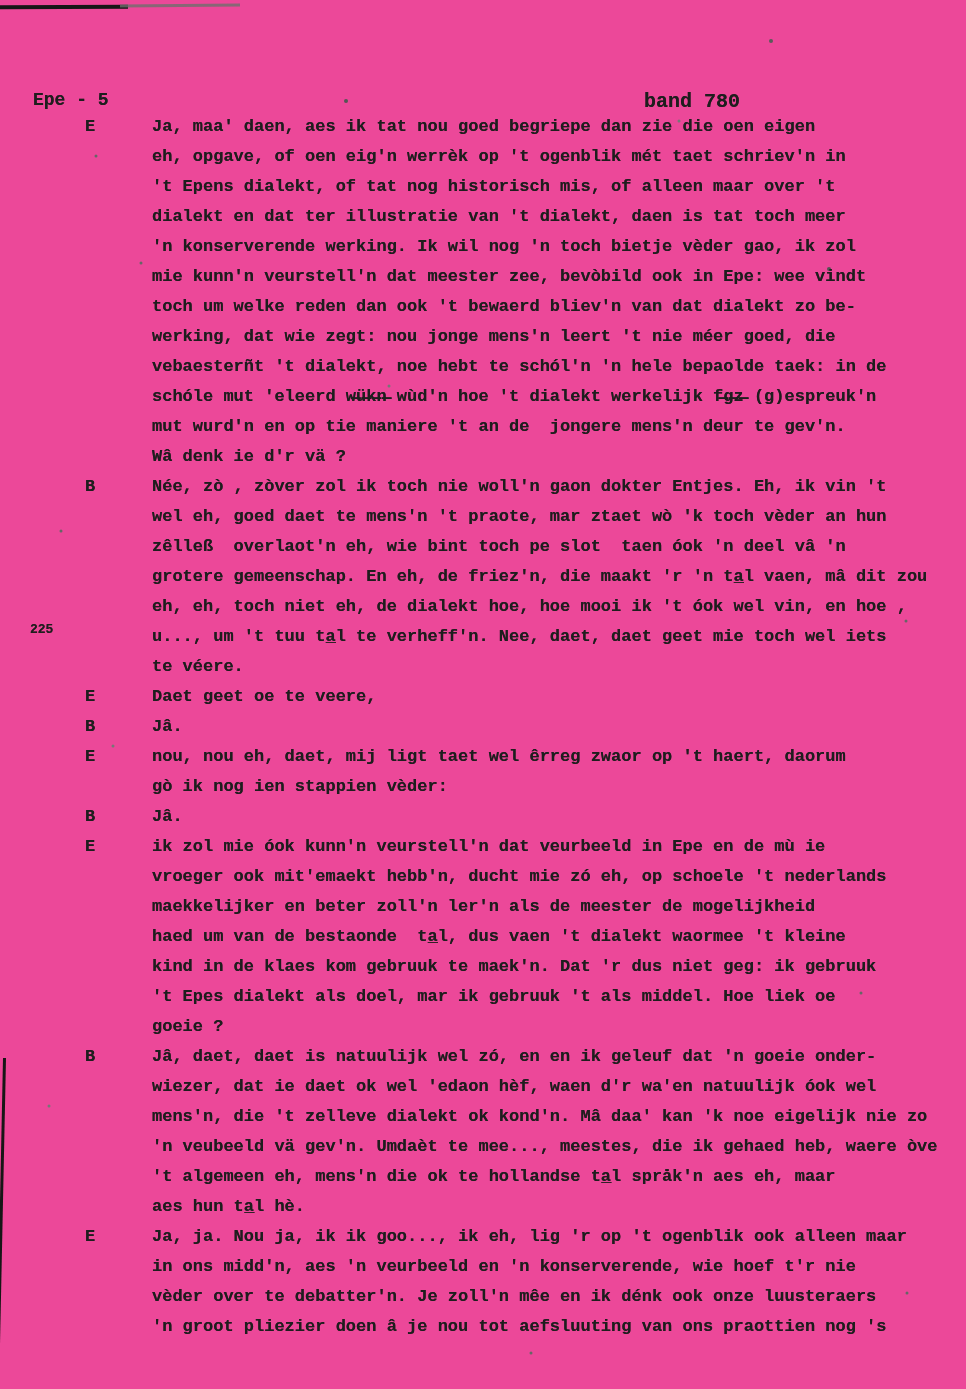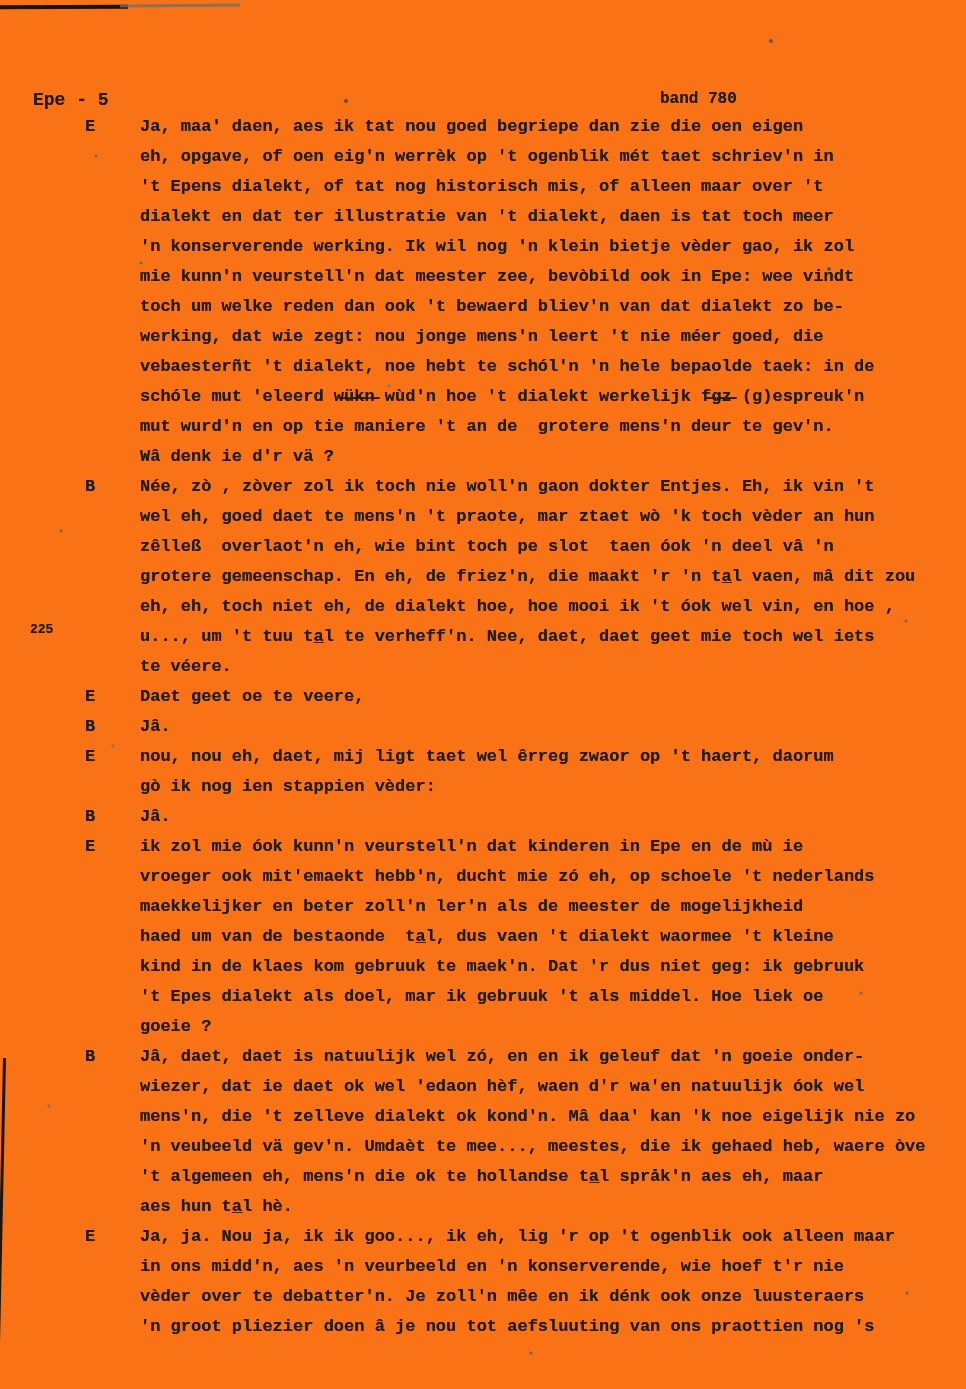--- a/index.html
+++ b/index.html
@@ -1,21 +1,21 @@
 <!DOCTYPE html>
 <html><head>
 <meta charset="utf-8">
 <style>
   html, body { margin: 0; padding: 0; background: #e8e8e6; }
   .page {
     position: relative;
     width: 966px;
     height: 1389px;
     margin: 0 auto;
-    background: #f97316;
+    background: #ec4899;
     overflow: hidden;
     font-family: "Liberation Mono", "DejaVu Sans Mono", monospace;
     color: #1e1e1e;
   }
   
   .artifact-top {
     position: absolute; left: 0; top: 5px; width: 128px; height: 4px;
     background: #161616; transform: rotate(-0.3deg);
   }
   .artifact-top-faint {
@@ -31,29 +31,29 @@
     background: transparent; border-radius: 50%;
     box-shadow:
       345px 100px 0 1px #555, 95px 155px 0 0.5px #666, 678px 120px 0 0.5px #777,
       140px 262px 0 0.5px #666, 828px 268px 0 1px #555, 388px 385px 0 0.5px #777,
       60px 530px 0 0.5px #666, 905px 620px 0 0.5px #666, 112px 745px 0 0.5px #777,
       860px 992px 0 0.5px #666, 48px 1105px 0 0.5px #777, 530px 1352px 0 0.5px #666,
       770px 40px 0 1px #5a5a5a, 906px 1292px 0 0.5px #666;
   }
   .typed { font-weight: 700; text-shadow: 0 0 0.5px rgba(20,20,20,.7); }
   .header-left  { position: absolute; left: 33px;  top: 90px;  font-size: 18px; }
-  .header-right { position: absolute; left: 660px; top: 90px;  font-size: 16px; }
+  .header-right { position: absolute; left: 644px; top: 90px;  font-size: 20px; }
   .tape-counter { position: absolute; left: 30px;  top: 622px; font-size: 13px; }
   .transcript {
     position: absolute; left: 85px; top: 112px; width: 875px;
     font-size: 17px; line-height: 30px;
   }
   .turn { display: flex; align-items: flex-start; }
   .speaker { flex: 0 0 55px; white-space: pre; }
-  .lines { flex: 1 1 auto; }
+  .lines { flex: 1 1 auto; margin-left: 12px; }
   .line { white-space: pre; }
 </style>
 </head>
 <body>
 
 <div class="page">
 
   <div class="artifact-top"></div>
   <div class="artifact-top-faint"></div>
   <div class="artifact-left"></div>
@@ -66,27 +66,27 @@
   <div class="tape-counter typed">225</div>
 
   <div class="transcript typed">
       <div class="turn">
         <div class="speaker">E</div>
         <div class="lines">
           <div class="line">Ja, maa' daen, aes ik tat nou goed begriepe dan zie die oen eigen</div>
           <div class="line">eh, opgave, of oen eig'n werrèk op 't ogenblik mét taet schriev'n in</div>
           <div class="line">'t Epens dialekt, of tat nog historisch mis, of alleen maar over 't</div>
           <div class="line">dialekt en dat ter illustratie van 't dialekt, daen is tat toch meer</div>
-          <div class="line">'n konserverende werking. Ik wil nog 'n klein bietje vèder gao, ik zol</div>
+          <div class="line">'n konserverende werking. Ik wil nog 'n toch bietje vèder gao, ik zol</div>
           <div class="line">mie kunn'n veurstell'n dat meester zee, bevòbild ook in Epe: wee vindt</div>
           <div class="line">toch um welke reden dan ook 't bewaerd bliev'n van dat dialekt zo be-</div>
           <div class="line">werking, dat wie zegt: nou jonge mens'n leert 't nie méer goed, die</div>
           <div class="line">vebaesterñt 't dialekt, noe hebt te schól'n 'n hele bepaolde taek: in de</div>
           <div class="line">schóle mut 'eleerd w̶ü̶k̶n̶ wùd'n hoe 't dialekt werkelijk f̶g̶z̶ (g)espreuk'n</div>
-          <div class="line">mut wurd'n en op tie maniere 't an de  grotere mens'n deur te gev'n.</div>
+          <div class="line">mut wurd'n en op tie maniere 't an de  jongere mens'n deur te gev'n.</div>
           <div class="line">Wâ denk ie d'r vä ?</div>
         </div>
       </div>
       <div class="turn">
         <div class="speaker">B</div>
         <div class="lines">
           <div class="line">Née, zò , zòver zol ik toch nie woll'n gaon dokter Entjes. Eh, ik vin 't</div>
           <div class="line">wel eh, goed daet te mens'n 't praote, mar ztaet wò 'k toch vèder an hun</div>
           <div class="line">zêlleß  overlaot'n eh, wie bint toch pe slot  taen óok 'n deel vâ 'n</div>
           <div class="line">grotere gemeenschap. En eh, de friez'n, die maakt 'r 'n ta̲l vaen, mâ dit zou</div>
@@ -116,21 +116,21 @@
       </div>
       <div class="turn">
         <div class="speaker">B</div>
         <div class="lines">
           <div class="line">Jâ.</div>
         </div>
       </div>
       <div class="turn">
         <div class="speaker">E</div>
         <div class="lines">
-          <div class="line">ik zol mie óok kunn'n veurstell'n dat kinderen in Epe en de mù ie</div>
+          <div class="line">ik zol mie óok kunn'n veurstell'n dat veurbeeld in Epe en de mù ie</div>
           <div class="line">vroeger ook mit'emaekt hebb'n, ducht mie zó eh, op schoele 't nederlands</div>
           <div class="line">maekkelijker en beter zoll'n ler'n als de meester de mogelijkheid</div>
           <div class="line">haed um van de bestaonde  ta̲l, dus vaen 't dialekt waormee 't kleine</div>
           <div class="line">kind in de klaes kom gebruuk te maek'n. Dat 'r dus niet geg: ik gebruuk</div>
           <div class="line">'t Epes dialekt als doel, mar ik gebruuk 't als middel. Hoe liek oe</div>
           <div class="line">goeie ?</div>
         </div>
       </div>
       <div class="turn">
         <div class="speaker">B</div>

